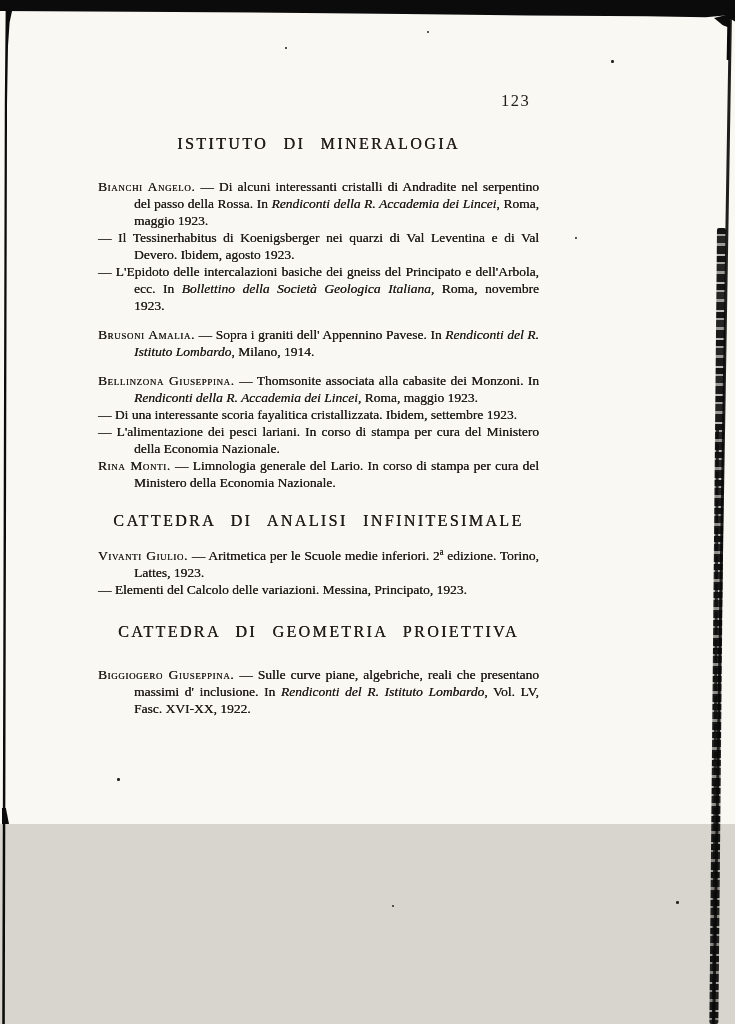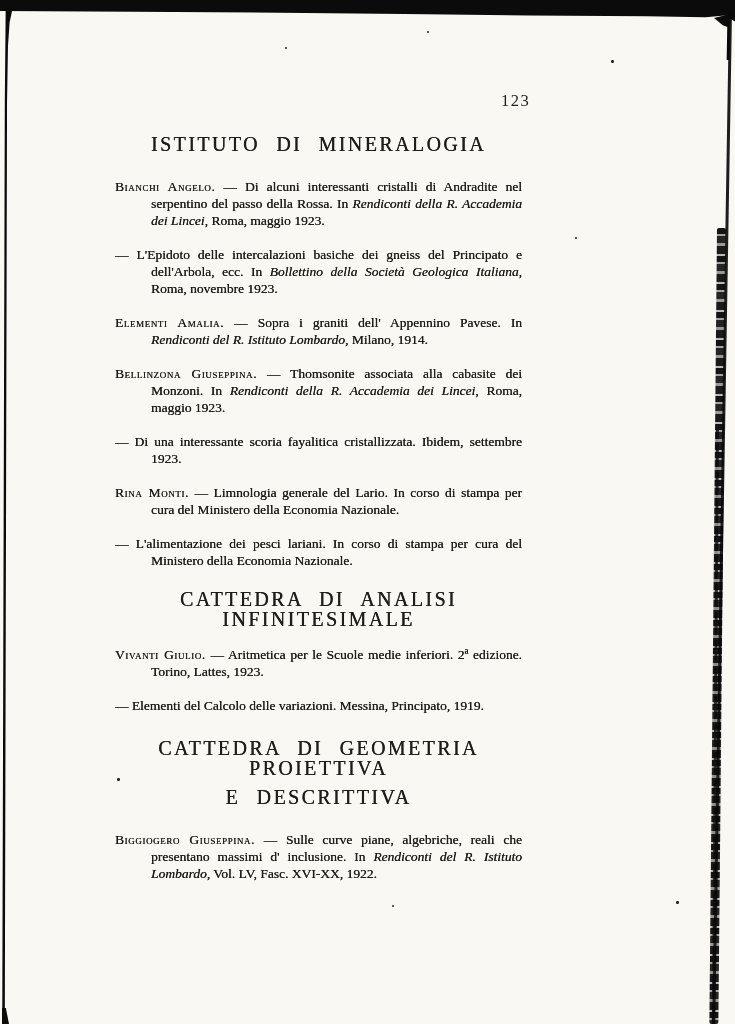--- a/index.html
+++ b/index.html
@@ -1,18 +1,18 @@
 <!DOCTYPE html>
 <html style="--paper: #f9f8f3; --ink: #201d1a; --artifact: #0b0b0b;"><head>
 <meta charset="utf-8">
 <style>
   html,body{margin:0;padding:0;}
   body{width:735px;height:1024px;overflow:hidden;background:#d8d5cf;}
   .page{
-    position:relative;width:735px;height:1024px;
+    position:relative;width:735px;height:824px;
     background:var(--paper,#f9f8f3);
     font-family:"Liberation Serif","DejaVu Serif",serif;
     color:var(--ink,#201d1a);
   }
   
   .artifact{position:absolute;background:var(--artifact,#0b0b0b);}
   .artifact-top{
     top:0;left:0;width:735px;height:22px;
     clip-path:polygon(0 0,100% 0,100% 98%,98.6% 70%,96% 78%,88% 74%,72% 70%,55% 64%,38% 58%,18% 53%,0 50%);
   }
@@ -51,29 +51,29 @@
   .artifact-bottom-left{bottom:0;left:2px;width:7px;height:16px;
     clip-path:polygon(0 0,55% 0,100% 100%,0 100%);}
   .speck{position:absolute;background:#272420;border-radius:50%;}
   
   .page-number{
     position:absolute;left:501px;top:91px;
     font-size:16.5px;letter-spacing:1.5px;
   }
   .content{position:absolute;left:98px;top:134px;width:441px;}
   .section-heading{
-    text-align:center;font-size:20px;letter-spacing:2.4px;word-spacing:9px;
+    text-align:center;font-size:16px;letter-spacing:2.4px;word-spacing:9px;
     margin:20px 0 16px;text-shadow:0.3px 0 0 currentColor;
   }
   .section:first-child .section-heading{margin-top:0;margin-bottom:24px;}
   .section-geometria .section-heading{margin-top:24px;margin-bottom:24px;}
   .hline{line-height:20px;}
   .hline + .hline{margin-top:9px;}
   .entry{
-    margin:17px;font-size:13.5px;line-height:17px;text-align:justify;
+    margin:0;font-size:13.5px;line-height:17px;text-align:justify;
     text-indent:-36px;padding-left:36px;
     text-shadow:0.15px 0 0 currentColor;
   }
   .group + .group{margin-top:12px;}
   .sc{font-variant:small-caps;letter-spacing:0.6px;}
   .it{font-style:italic;}
 </style>
 </head>
 <body>
 
@@ -97,49 +97,49 @@
 
   <div class="page-number">123</div>
 
   <div class="content" id="content">
       <section class="section section-mineralogia">
         <div class="section-heading">
           <div class="hline">ISTITUTO DI MINERALOGIA</div>
         </div>
         <div class="group">
           <p class="entry"><span class="sc">Bianchi Angelo.</span><span> — Di alcuni interessanti cristalli di Andradite nel serpentino del passo della Rossa. In </span><span class="it">Rendiconti della R. Accademia dei Lincei</span><span>, Roma, maggio 1923.</span></p>
+          <p class="entry"><span>— Il Tessinerhabitus di Koenigsberger nei quarzi di Val Leventina e di Val Devero. Ibidem, agosto 1923.</span></p>
           <p class="entry"><span>— L'Epidoto delle intercalazioni basiche dei gneiss del Principato e dell'Arbola, ecc. In </span><span class="it">Bollettino della Società Geologica Italiana</span><span>, Roma, novembre 1923.</span></p>
         </div>
         <div class="group">
-          <p class="entry"><span class="sc">Elementi Amalia.</span><span> — Sopra i graniti dell' Appennino Pavese. In </span><span class="it">Rendiconti del R. Istituto Lombardo</span><span>, Milano, 1914.</span></p>
+          <p class="entry"><span class="sc">Brusoni Amalia.</span><span> — Sopra i graniti dell' Appennino Pavese. In </span><span class="it">Rendiconti del R. Istituto Lombardo</span><span>, Milano, 1914.</span></p>
         </div>
         <div class="group">
           <p class="entry"><span class="sc">Bellinzona Giuseppina.</span><span> — Thomsonite associata alla cabasite dei Monzoni. In </span><span class="it">Rendiconti della R. Accademia dei Lincei</span><span>, Roma, maggio 1923.</span></p>
           <p class="entry"><span>— Di una interessante scoria fayalitica cristallizzata. Ibidem, settembre 1923.</span></p>
         </div>
       </section>
       <section class="section section-zoologia">
         <div class="group">
+          <p class="entry"><span>— L'alimentazione dei pesci lariani. In corso di stampa per cura del Ministero della Economia Nazionale.</span></p>
           <p class="entry"><span class="sc">Rina Monti.</span><span> — Limnologia generale del Lario. In corso di stampa per cura del Ministero della Economia Nazionale.</span></p>
-          <p class="entry"><span>— L'alimentazione dei pesci lariani. In corso di stampa per cura del Ministero della Economia Nazionale.</span></p>
         </div>
       </section>
       <section class="section section-analisi">
         <div class="section-heading">
           <div class="hline">CATTEDRA DI ANALISI INFINITESIMALE</div>
         </div>
         <div class="group">
           <p class="entry"><span class="sc">Vivanti Giulio.</span><span> — Aritmetica per le Scuole medie inferiori. 2ª edizione. Torino, Lattes, 1923.</span></p>
-          <p class="entry"><span>— Elementi del Calcolo delle variazioni. Messina, Principato, 1919.</span></p>
+          <p class="entry"><span>— Elementi del Calcolo delle variazioni. Messina, Principato, 1923.</span></p>
         </div>
       </section>
       <section class="section section-geometria">
         <div class="section-heading">
           <div class="hline">CATTEDRA DI GEOMETRIA PROIETTIVA</div>
-          <div class="hline">E DESCRITTIVA</div>
         </div>
         <div class="group">
           <p class="entry"><span class="sc">Biggiogero Giuseppina.</span><span> — Sulle curve piane, algebriche, reali che presentano massimi d' inclusione. In </span><span class="it">Rendiconti del R. Istituto Lombardo</span><span>, Vol. LV, Fasc. XVI-XX, 1922.</span></p>
         </div>
       </section>
     </div>
 
 </div>
 
 </body></html>

